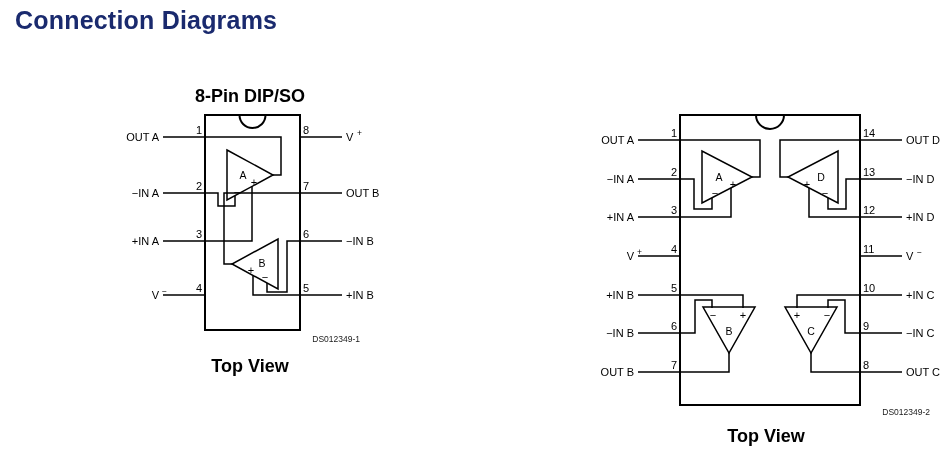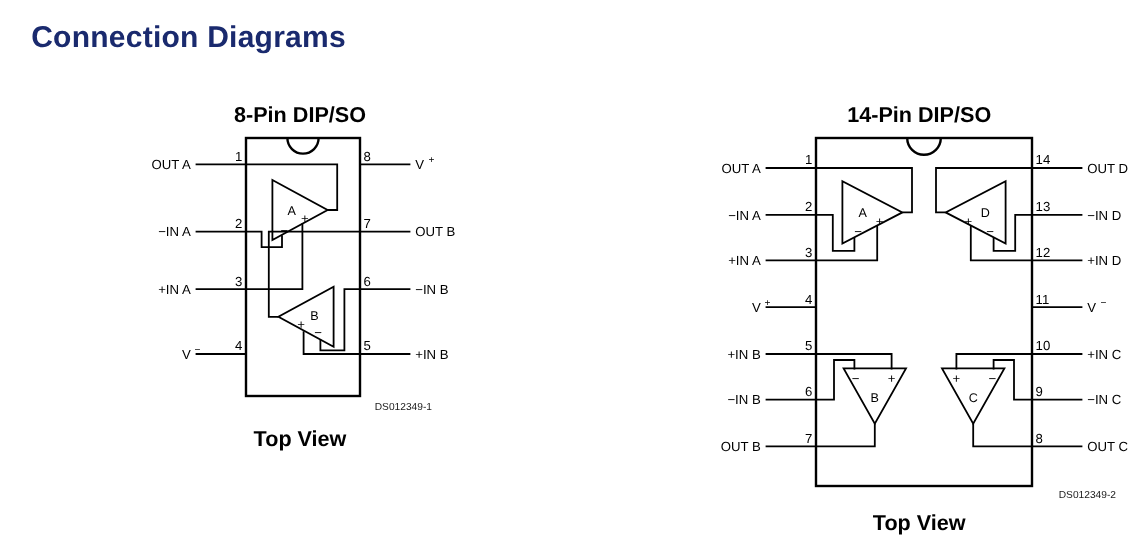--- a/index.html
+++ b/index.html
@@ -1,18 +1,18 @@
 <!DOCTYPE html>
 <html><head>
 <meta charset="utf-8">
 <style>
   html,body{margin:0;padding:0;background:#fff;}
   .stage{position:relative;width:948px;height:455px;background:#fff;overflow:hidden;
          font-family:"Liberation Sans",sans-serif;}
-  .title{position:absolute;left:15px;top:6px;margin:11px;font-size:25px;font-weight:bold;
+  .title{position:absolute;left:15px;top:6px;margin:0;font-size:25px;font-weight:bold;
          color:#1a2a6e;letter-spacing:.2px;}
   .fig-heading,.fig-caption{position:absolute;font-size:18px;font-weight:bold;color:#000;
          text-align:center;}
   svg{position:absolute;overflow:visible;}
   svg text{font-family:"Liberation Sans","DejaVu Sans",sans-serif;fill:#000;}
   .num{font-size:11px;}
   .lbl{font-size:11px;}
   .sup{font-size:8.5px;}
   .amp-letter{font-size:10.5px;}
   .sign{font-size:11px;}
@@ -83,21 +83,20 @@
       <text class="lbl" x="231" y="140">−IN B</text>
       <text class="num" x="188" y="187">5</text>
       <text class="lbl" x="231" y="194">+IN B</text>
     </g>
 
     <text class="ds" x="245" y="237" text-anchor="end">DS012349-1</text>
   </svg>
 
   <div class="fig-caption" style="left:115px;top:356px;width:270px">Top View</div>
 
-  <div class="fig-heading" style="left:586px;top:86px;width:360px">14-Pin DIP/SO</div>
 
   <svg style="left:586px;top:105px" width="360" height="332" viewBox="-14 0 360 332">
 
     <rect class="pkg" x="80" y="10" width="180" height="290"></rect>
     <path class="pkg" d="M156,10 A14,14 0 0 0 184,10"></path>
 
     <g>
       <path class="wire" d="M38,35 H160 V72 H152"></path>
       <path class="wire" d="M38,74 H94 V104 H112 V93"></path>
       <path class="wire" d="M38,112 H131 V83"></path>

